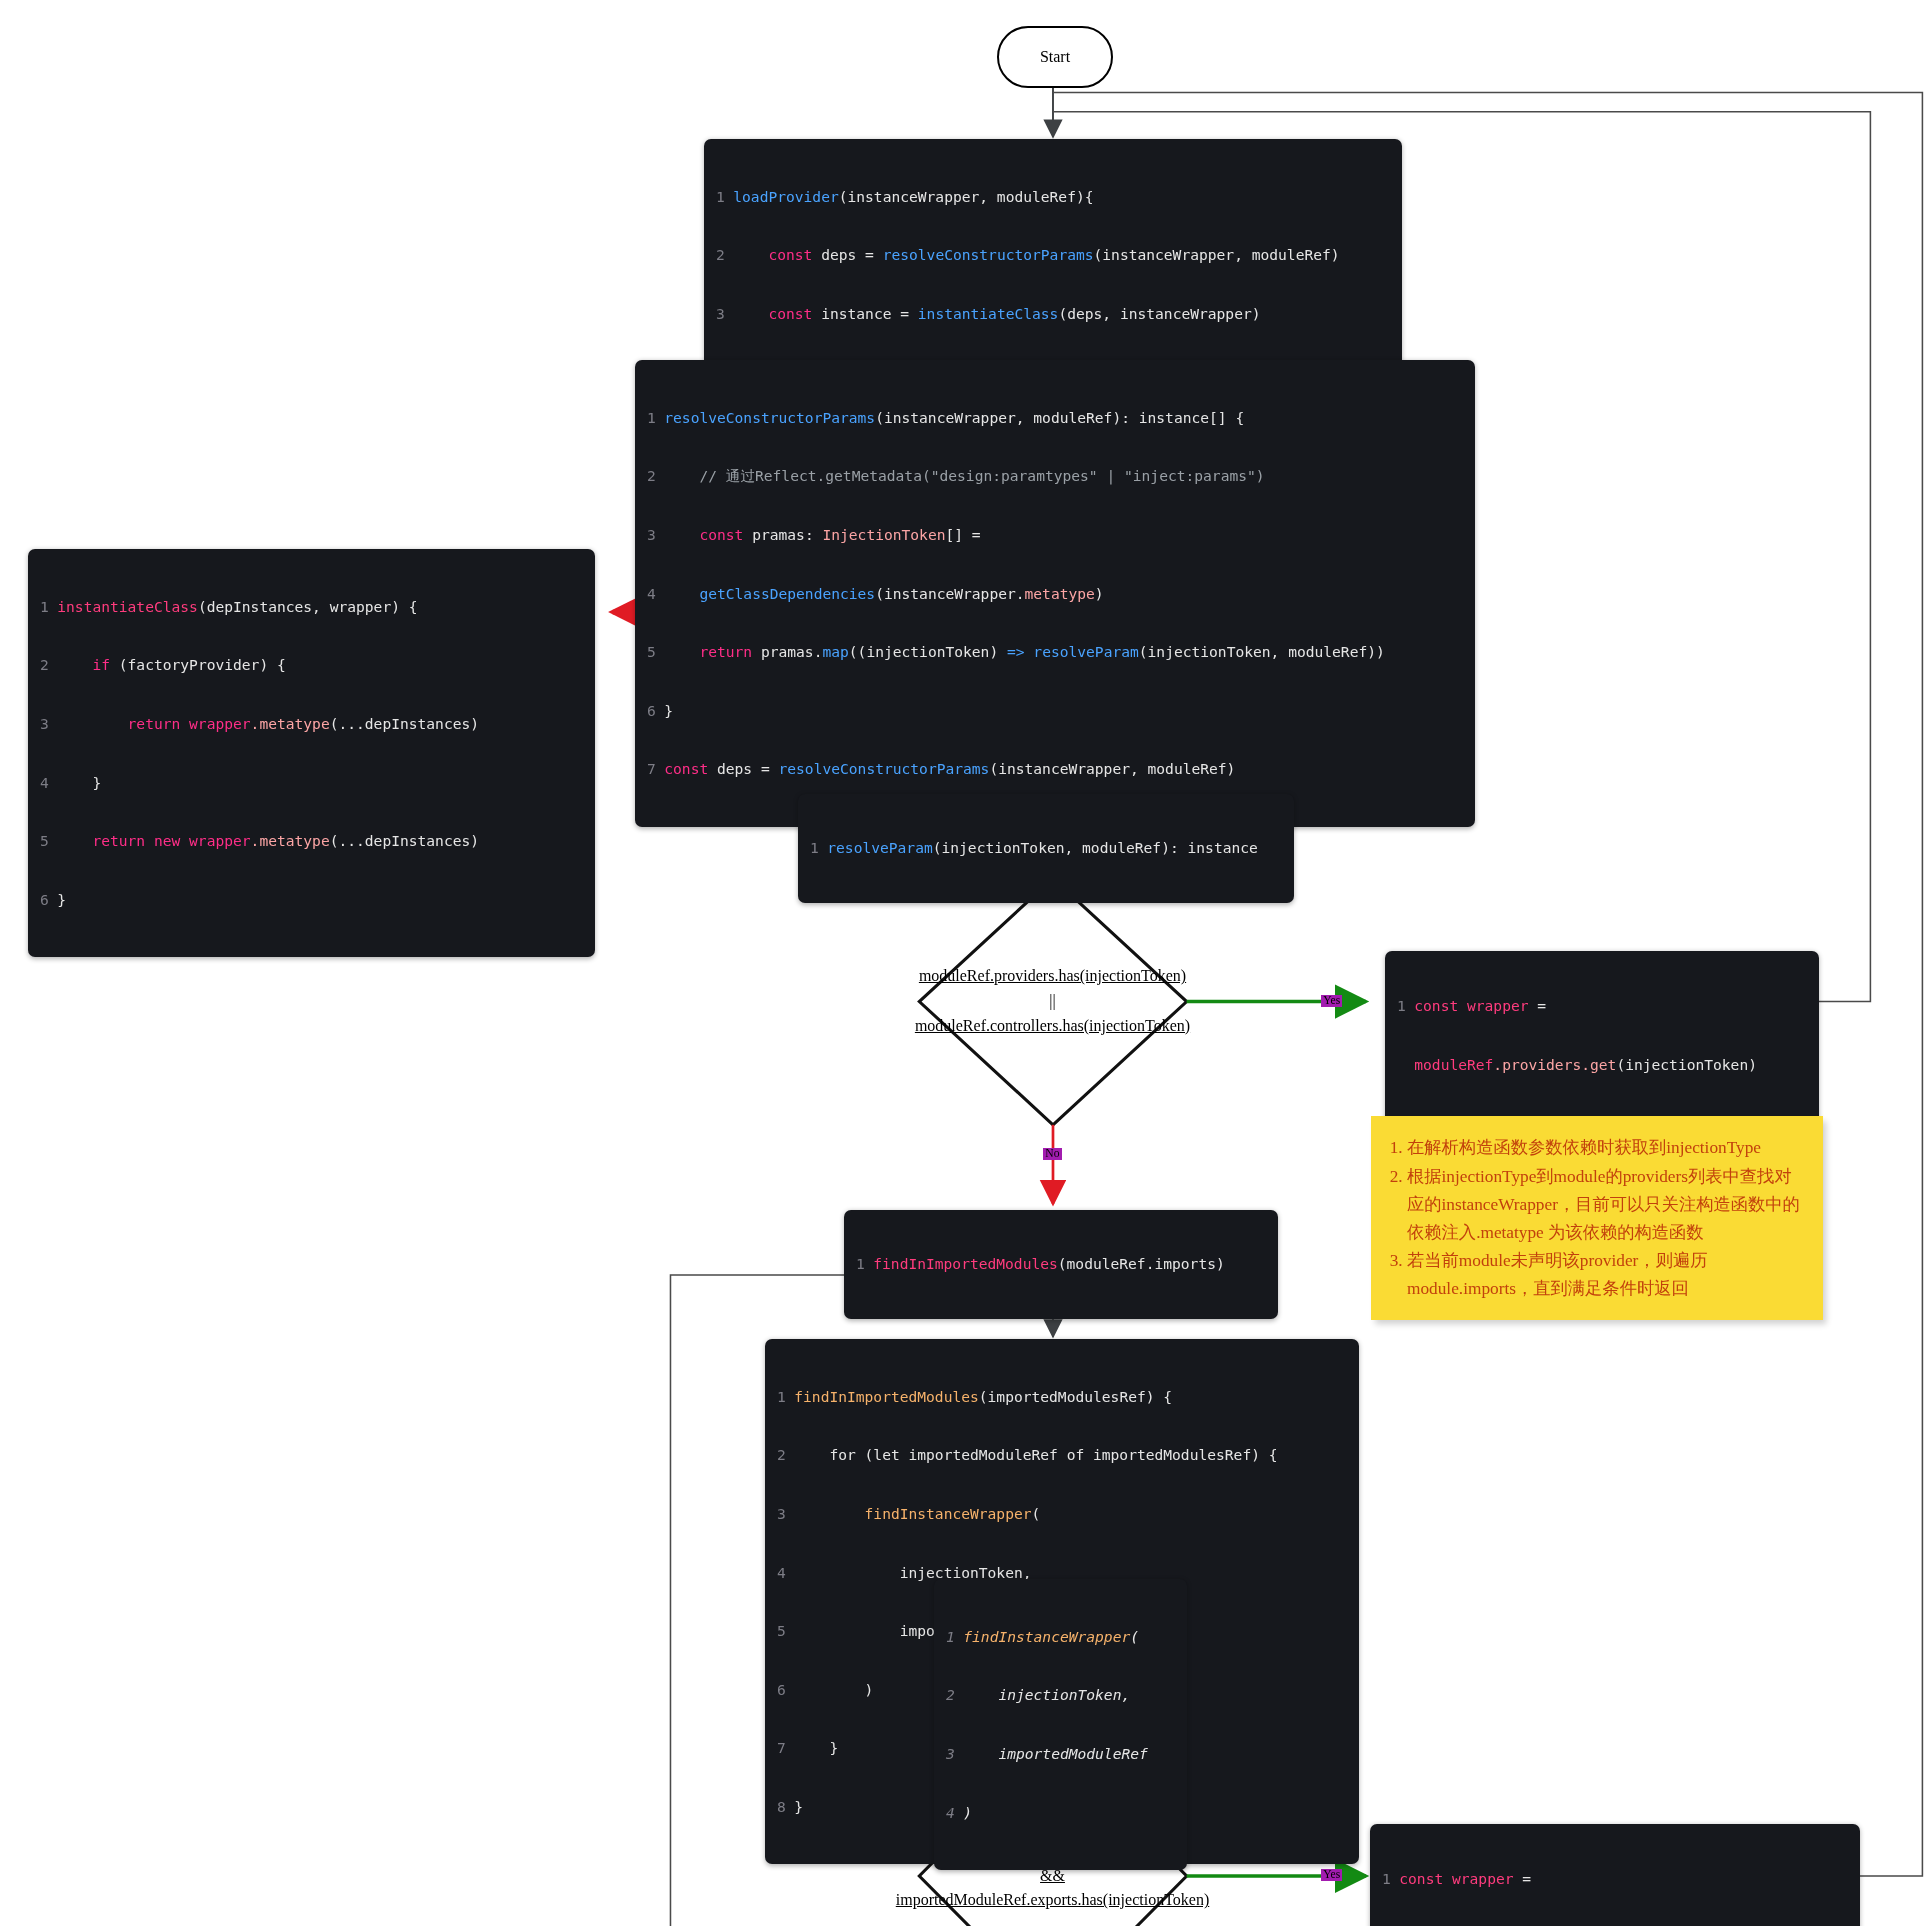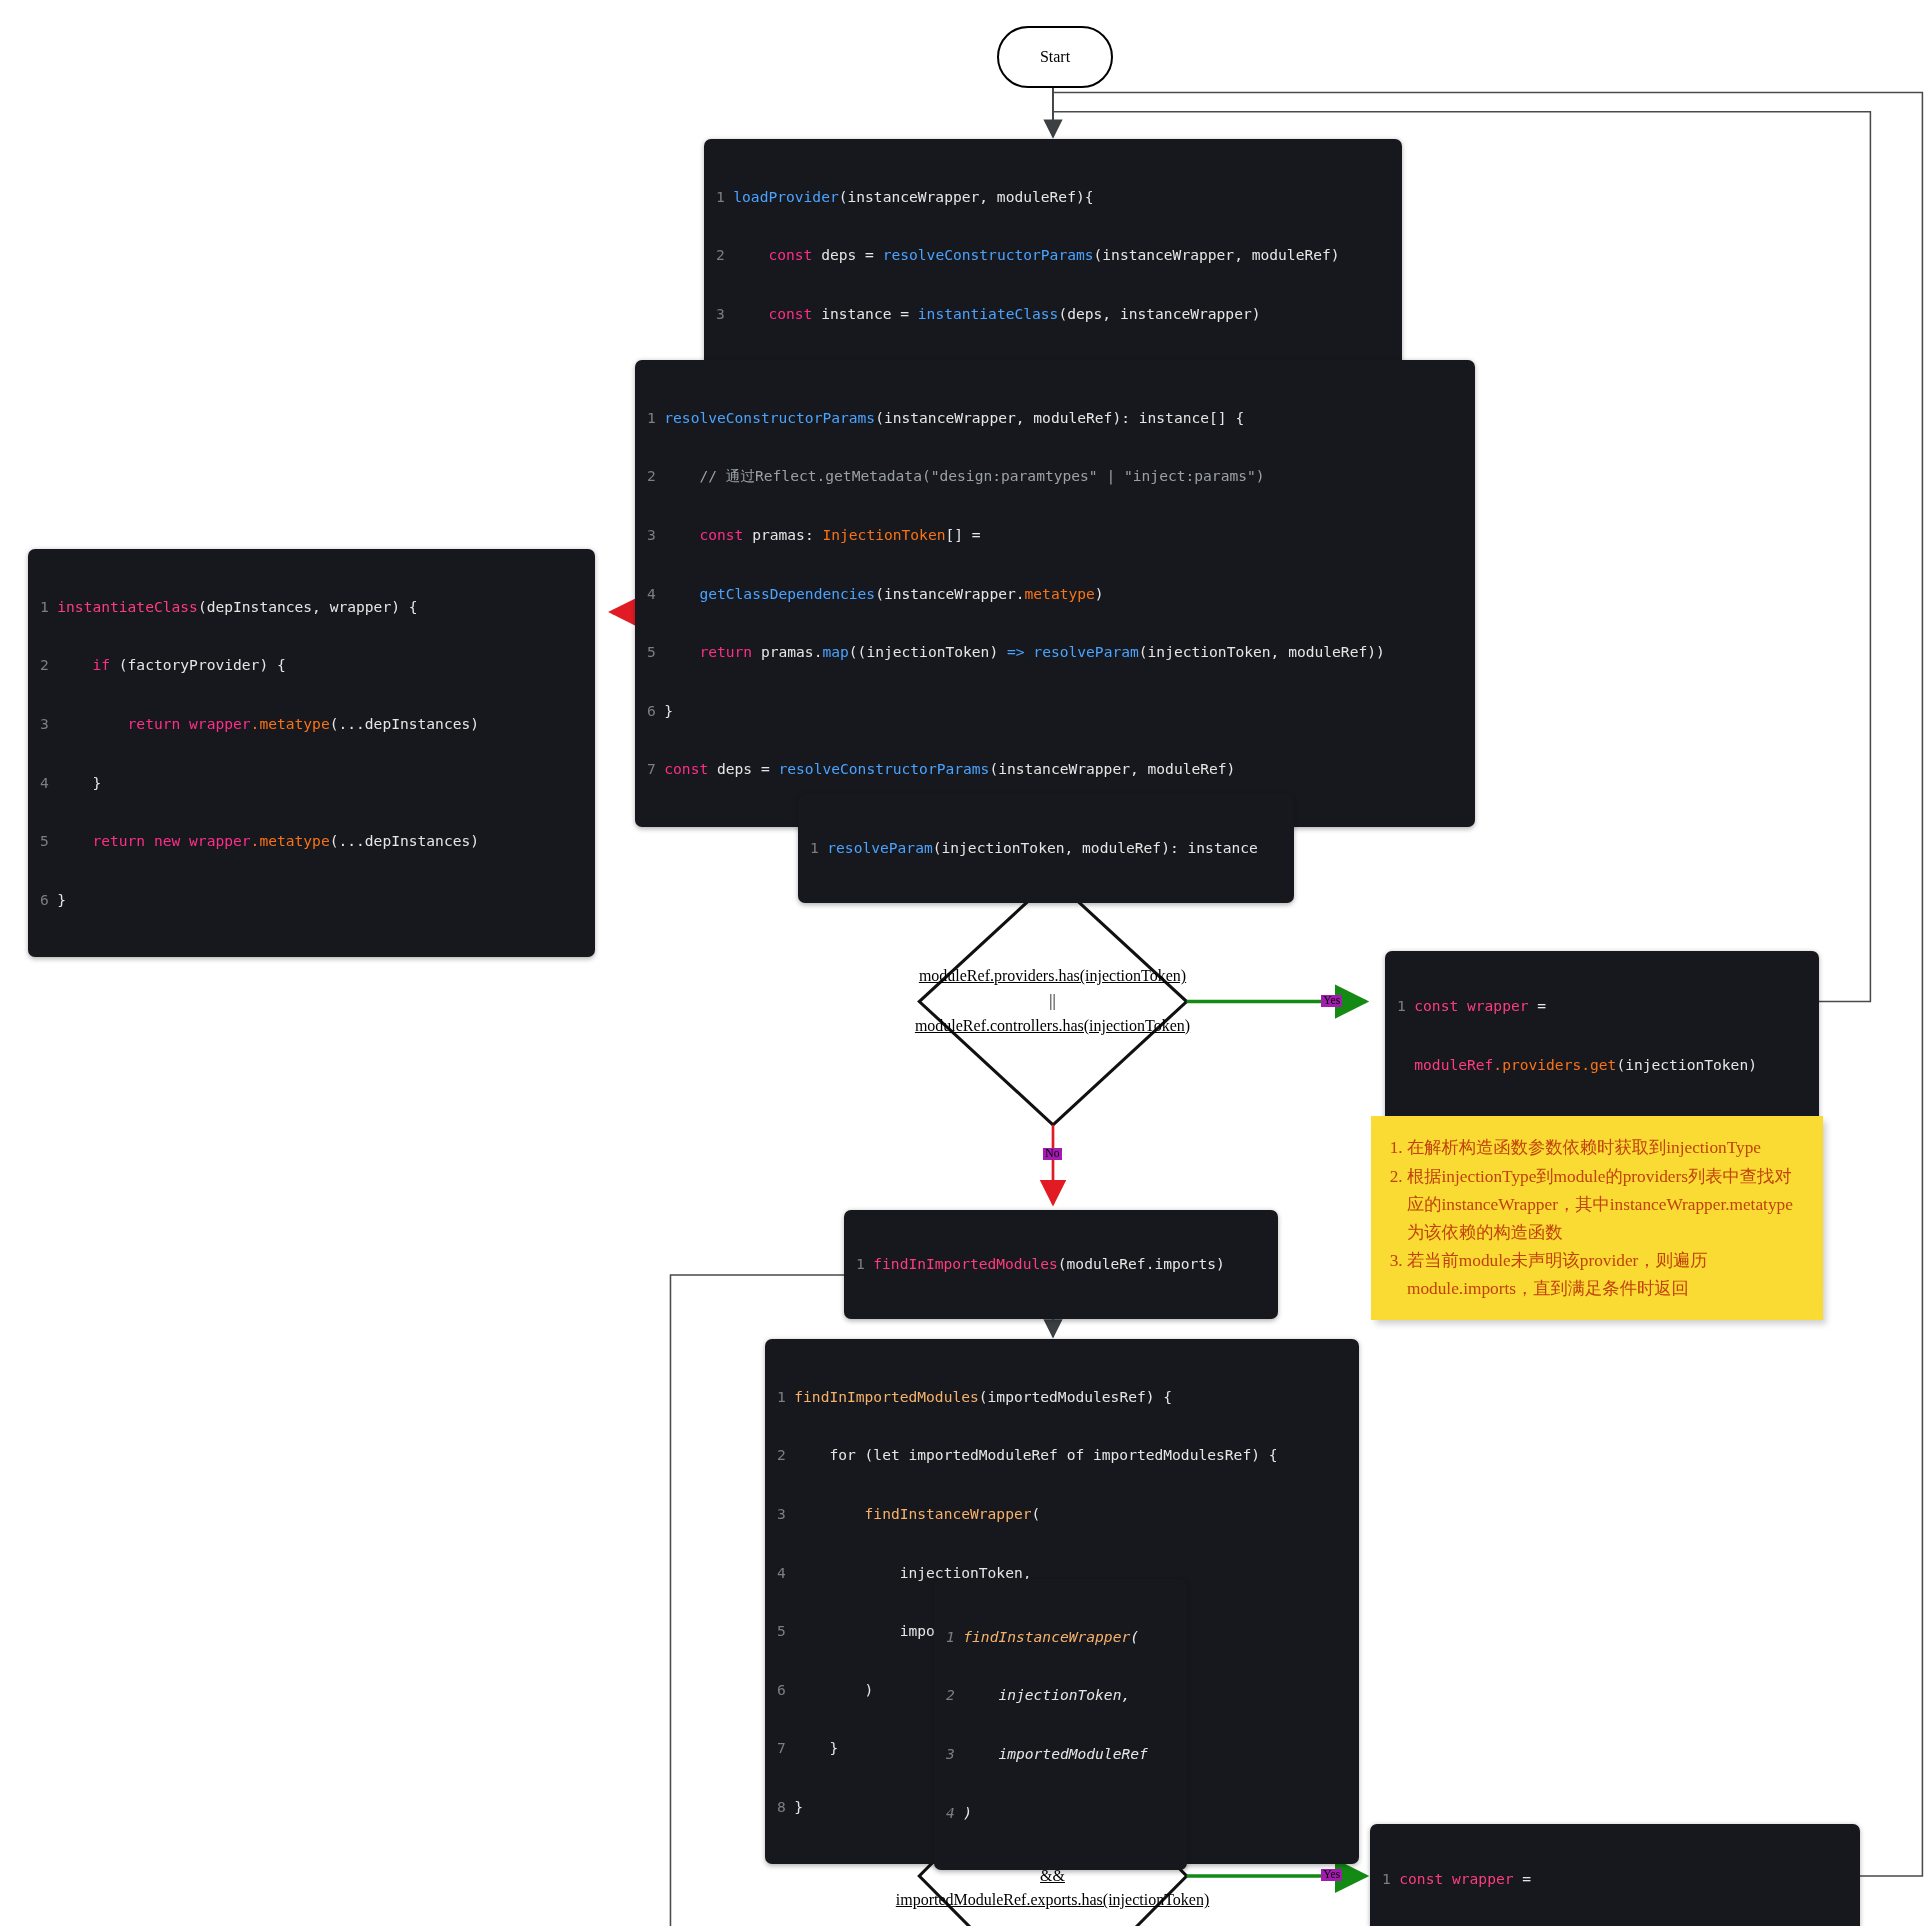--- a/index.html
+++ b/index.html
@@ -24,21 +24,21 @@
         box-shadow:0 1.5px 5.4px rgba(0,0,0,.30);
         padding:8.5px 10px 8.5px 6.2px;
         font-family:"DejaVu Sans Mono","Liberation Mono",monospace;
         font-size:14.6px;line-height:1.34;color:#e6e6e6;white-space:pre;}
   .code .ln{display:inline-block;width:14.6px;text-align:right;margin-right:8.5px;color:#7d7d86;}
   .code .row{display:block;}
   .kw{color:#ff2e88;}       
   .fn{color:#4aa3ff;}       
   .fnp{color:#ff3c7e;}      
   .fno{color:#f6b26b;}      
-  .ty{color:#f97316;}       
+  .ty{color:#fca5a5;}       
   .cm{color:#9aa0a6;}
 
   
   .elabel{position:absolute;background:#a21caf;font-family:"Liberation Serif",serif;
           font-size:11.6px;color:#000;padding:0 2.3px;line-height:1;}
 
   
   .note{position:absolute;background:#fadb34;box-shadow:3.9px 4.6px 6.2px rgba(0,0,0,.18);
         padding:17.7px 20px 15.4px 16px;}
   .note ol{margin:0;padding-left:20px;}
@@ -209,19 +209,19 @@
   <div class="code" style="left:1370px;top:1824px;width:474px;padding-top:6.2px;padding-bottom:6.2px;">
     <span class="row"><span class="ln">1</span><span class="fnp">const wrapper</span> =</span>
     
     
     
   </div>
 
   <div class="note" style="left:1371px;top:1116px;width:416px;">
     <ol>
       <li>在解析构造函数参数依赖时获取到injectionType</li>
-      <li>根据injectionType到module的providers列表中查找对应的instanceWrapper，其中instanceWrapper.metatype 为该依赖的构造函数</li>
+      <li>根据injectionType到module的providers列表中查找对应的instanceWrapper，目前可以只关注构造函数中的依赖注入.metatype 为该依赖的构造函数</li>
       <li>若当前module未声明该provider，则遍历module.imports，直到满足条件时返回</li>
     </ol>
   </div>
 
 </div>
 
 
 </body></html>

